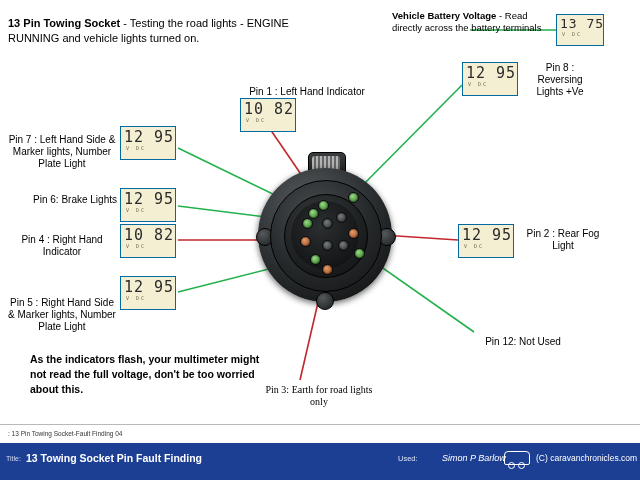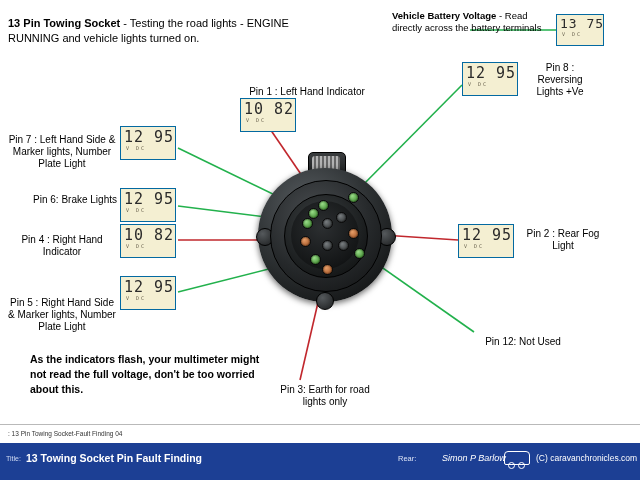--- a/index.html
+++ b/index.html
@@ -199,21 +199,21 @@
   </div>
 
   <div class="txt" style="left:203px;top:86px;width:140px;margin-left:34px;">Pin 1 : Left Hand Indicator</div>
   <div class="txt" style="left:524px;top:62px;width:72px;">Pin 8 : Reversing Lights +Ve</div>
   <div class="txt" style="left:6px;top:126px;width:112px;margin-top:8px;">Pin 7 : Left Hand Side &amp; Marker lights, Number Plate Light</div>
   <div class="txt" style="left:6px;top:194px;width:112px;margin-left:13px;">Pin 6: Brake Lights</div>
   <div class="txt" style="left:6px;top:234px;width:112px;">Pin 4 : Right Hand Indicator</div>
   <div class="txt" style="left:6px;top:278px;width:112px;margin-top:19px;">Pin 5 : Right Hand Side &amp; Marker lights, Number Plate Light</div>
   <div class="txt" style="left:522px;top:228px;width:82px;">Pin 2 : Rear Fog Light</div>
   <div class="txt" style="left:468px;top:336px;width:110px;">Pin 12: Not Used</div>
-  <div class="txt" style="left:270px;top:384px;width:110px;">Pin 3: Earth for road lights only</div>
+  <div class="txt" style="left:264px;top:384px;width:110px;font-family:Liberation Serif, serif;">Pin 3: Earth for road lights only</div>
 
   <div class="note">As the indicators flash, your multimeter might not read the full voltage, don't be too worried about this.</div>
 
   <div class="socket">
     <div class="hinge"></div>
     <div class="spring"></div>
     <div class="sock-body"></div>
     <div class="ear l"></div>
     <div class="ear r"></div>
     <div class="ear b"></div>
@@ -235,21 +235,21 @@
     <div class="pin dk" style="left:88px;top:90px;"></div>
     <div class="pin dk" style="left:72px;top:90px;"></div>
   </div>
 
   <div class="footer-rule"></div>
   <div class="doc-ref">: 13 Pin Towing Socket-Fault Finding 04</div>
 
   <div class="footer">
     <div class="lbl">Title:</div>
     <div class="ftitle">13 Towing Socket Pin Fault Finding</div>
-    <div class="drawn-lbl">Rear:</div>
+    <div class="drawn-lbl">Used:</div>
     <div class="drawn-val">Simon P Barlow</div>
     <div class="caravan-icon">
       <div class="body"></div>
       <div class="wheel w1"></div>
       <div class="wheel w2"></div>
     </div>
     <div class="copy">(C) caravanchronicles.com</div>
   </div>
 
 </div>

